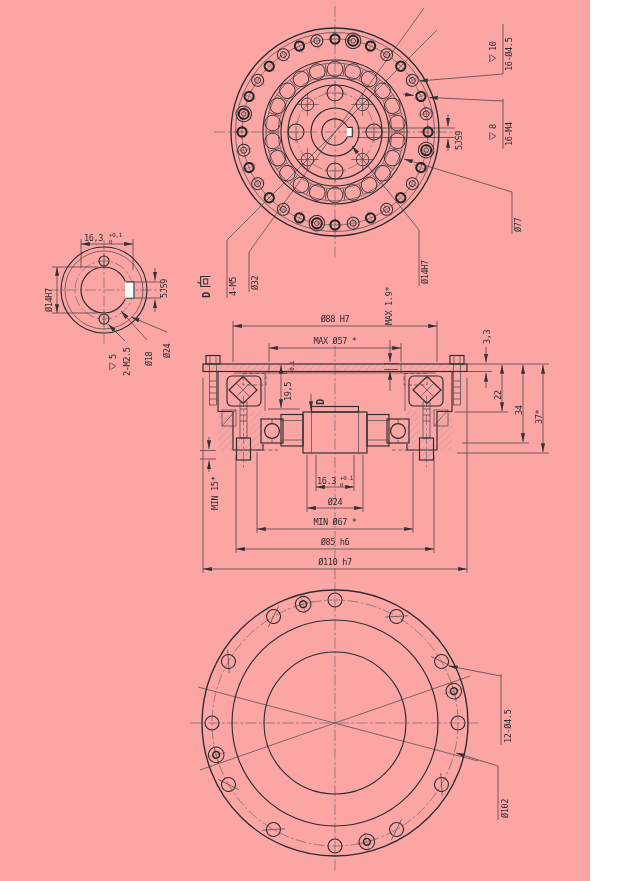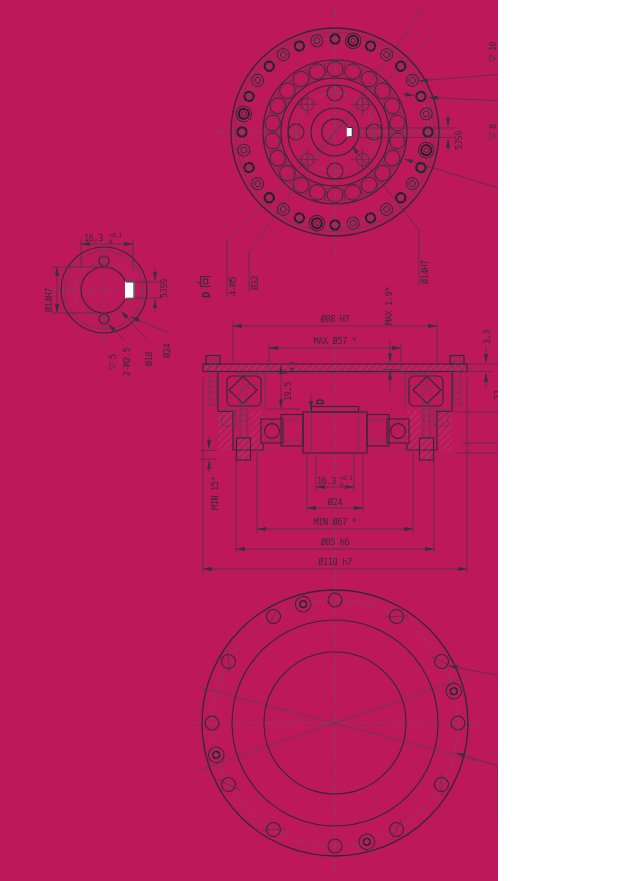--- a/index.html
+++ b/index.html
@@ -1,16 +1,16 @@
 <!DOCTYPE html>
 <html><head>
 <meta charset="utf-8">
 <style>
   html,body{margin:0;padding:0;background:#ffffff;}
-  #sheet{width:498px;height:881px;background:#be185d;position:relative;overflow:hidden;}
+  #sheet{width:590px;height:881px;background:#fca5a5;position:relative;overflow:hidden;}
   svg{display:block;}
   .o{stroke:#2d2d2d;stroke-width:1.15;fill:none;}
   .ob{stroke:#2d2d2d;stroke-width:1.35;fill:none;}
   .t{stroke:#474747;stroke-width:0.7;fill:none;}
   .cl{stroke:#5c5c5c;stroke-width:0.6;fill:none;stroke-dasharray:11 2.5 2.5 2.5;}
   .hid{stroke:#474747;stroke-width:0.7;fill:none;stroke-dasharray:4 2.2;}
   .dim{stroke:#3a3a3a;stroke-width:0.7;fill:none;}
   text{fill:#2f2f2f;font-family:"DejaVu Sans Mono","Liberation Mono",monospace;font-size:8.6px;letter-spacing:-0.4px;}
   .sm{font-size:5.9px;letter-spacing:-0.3px;}
   .big{font-size:10.5px;font-weight:bold;}

